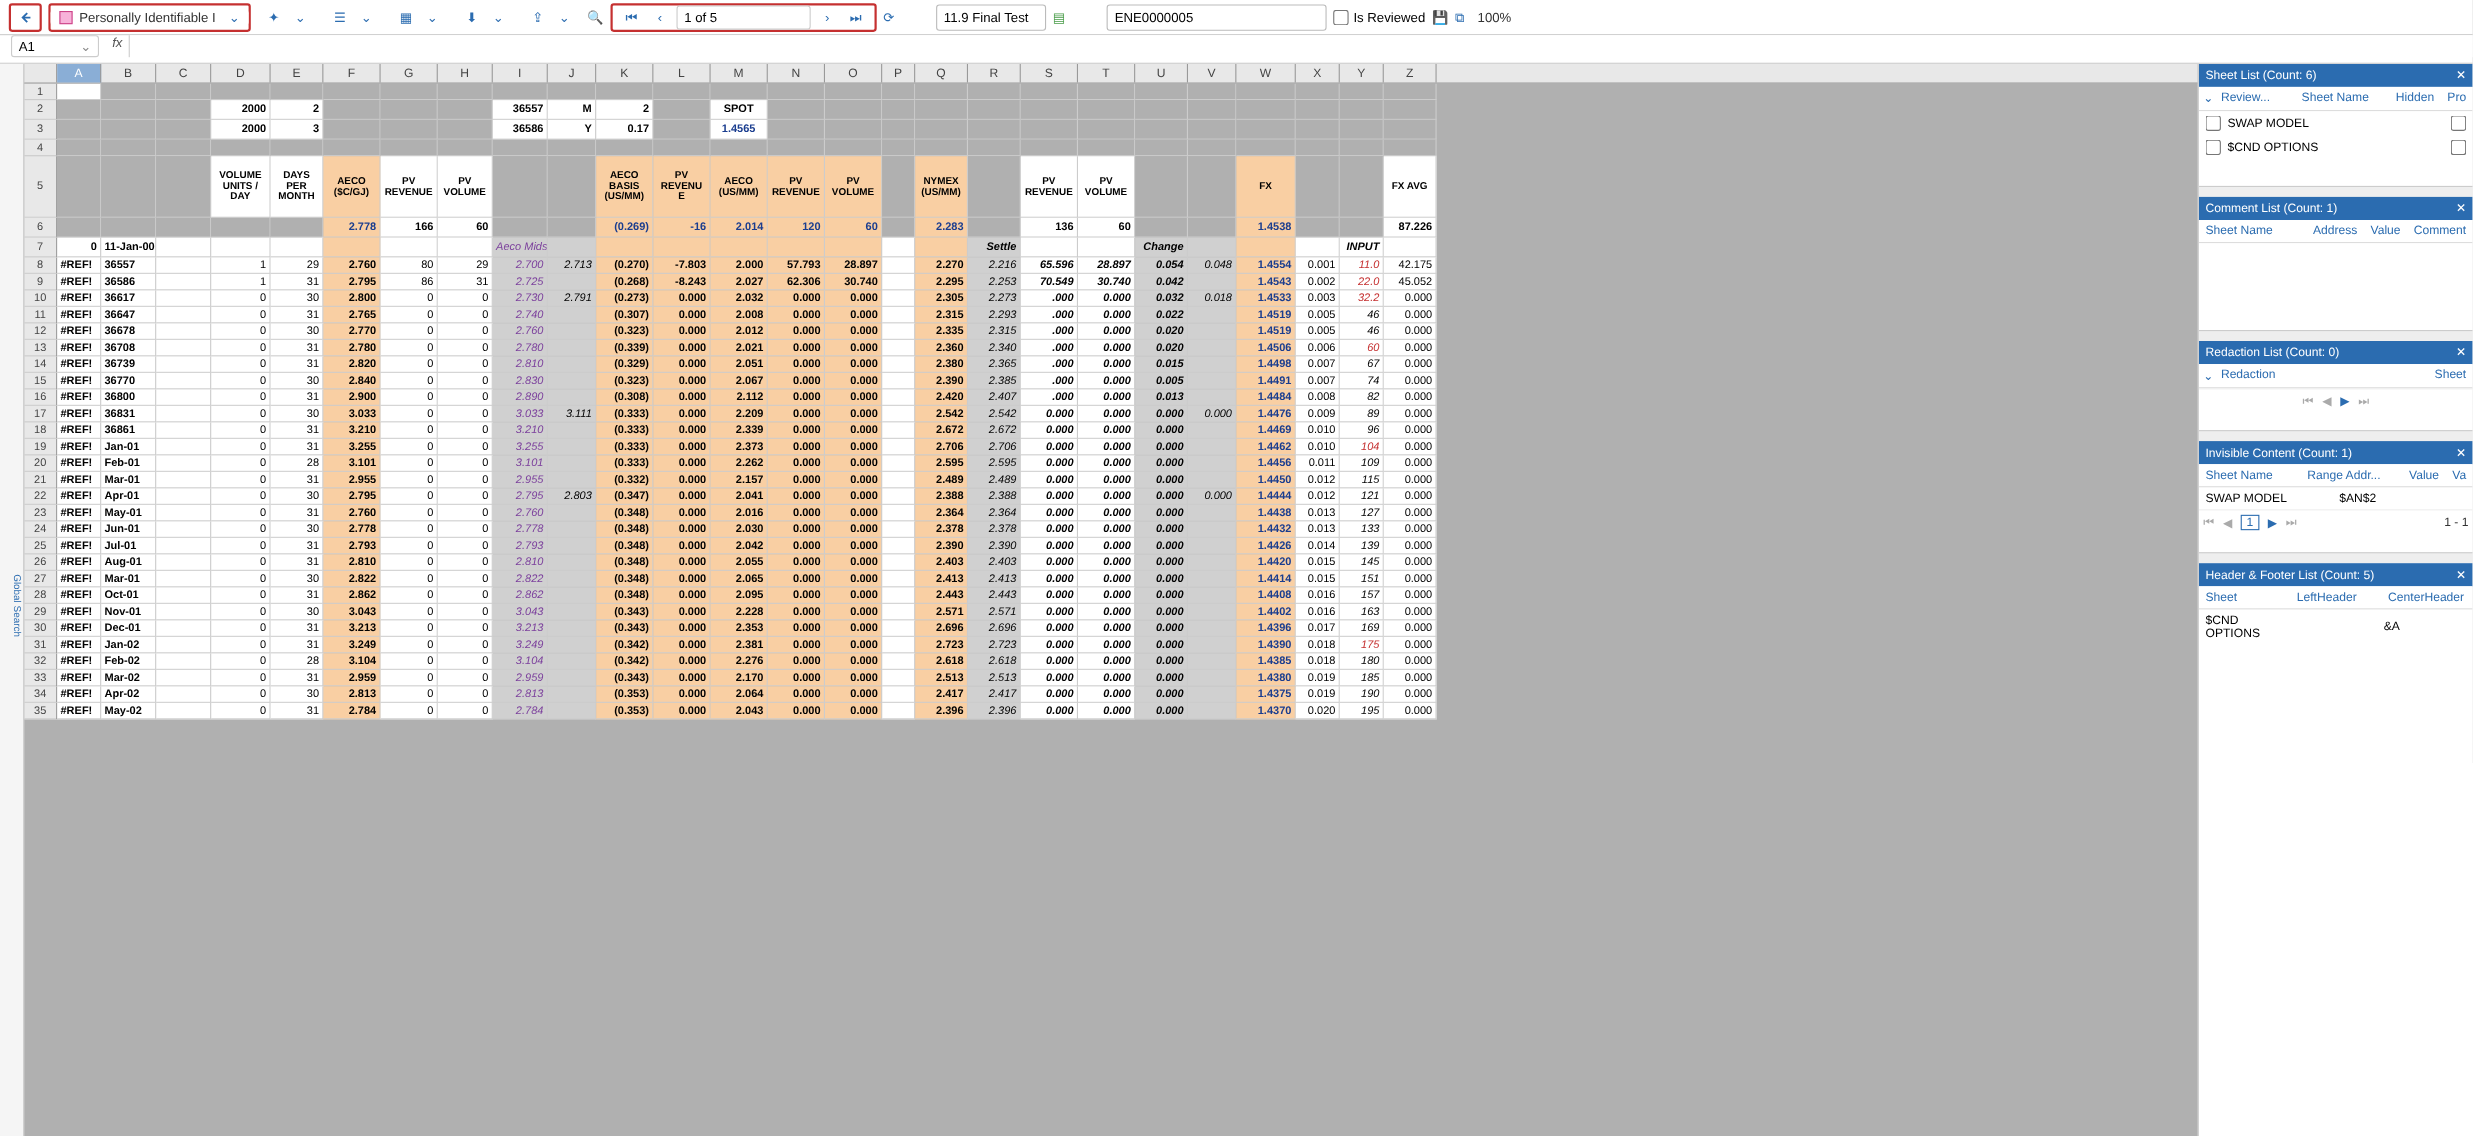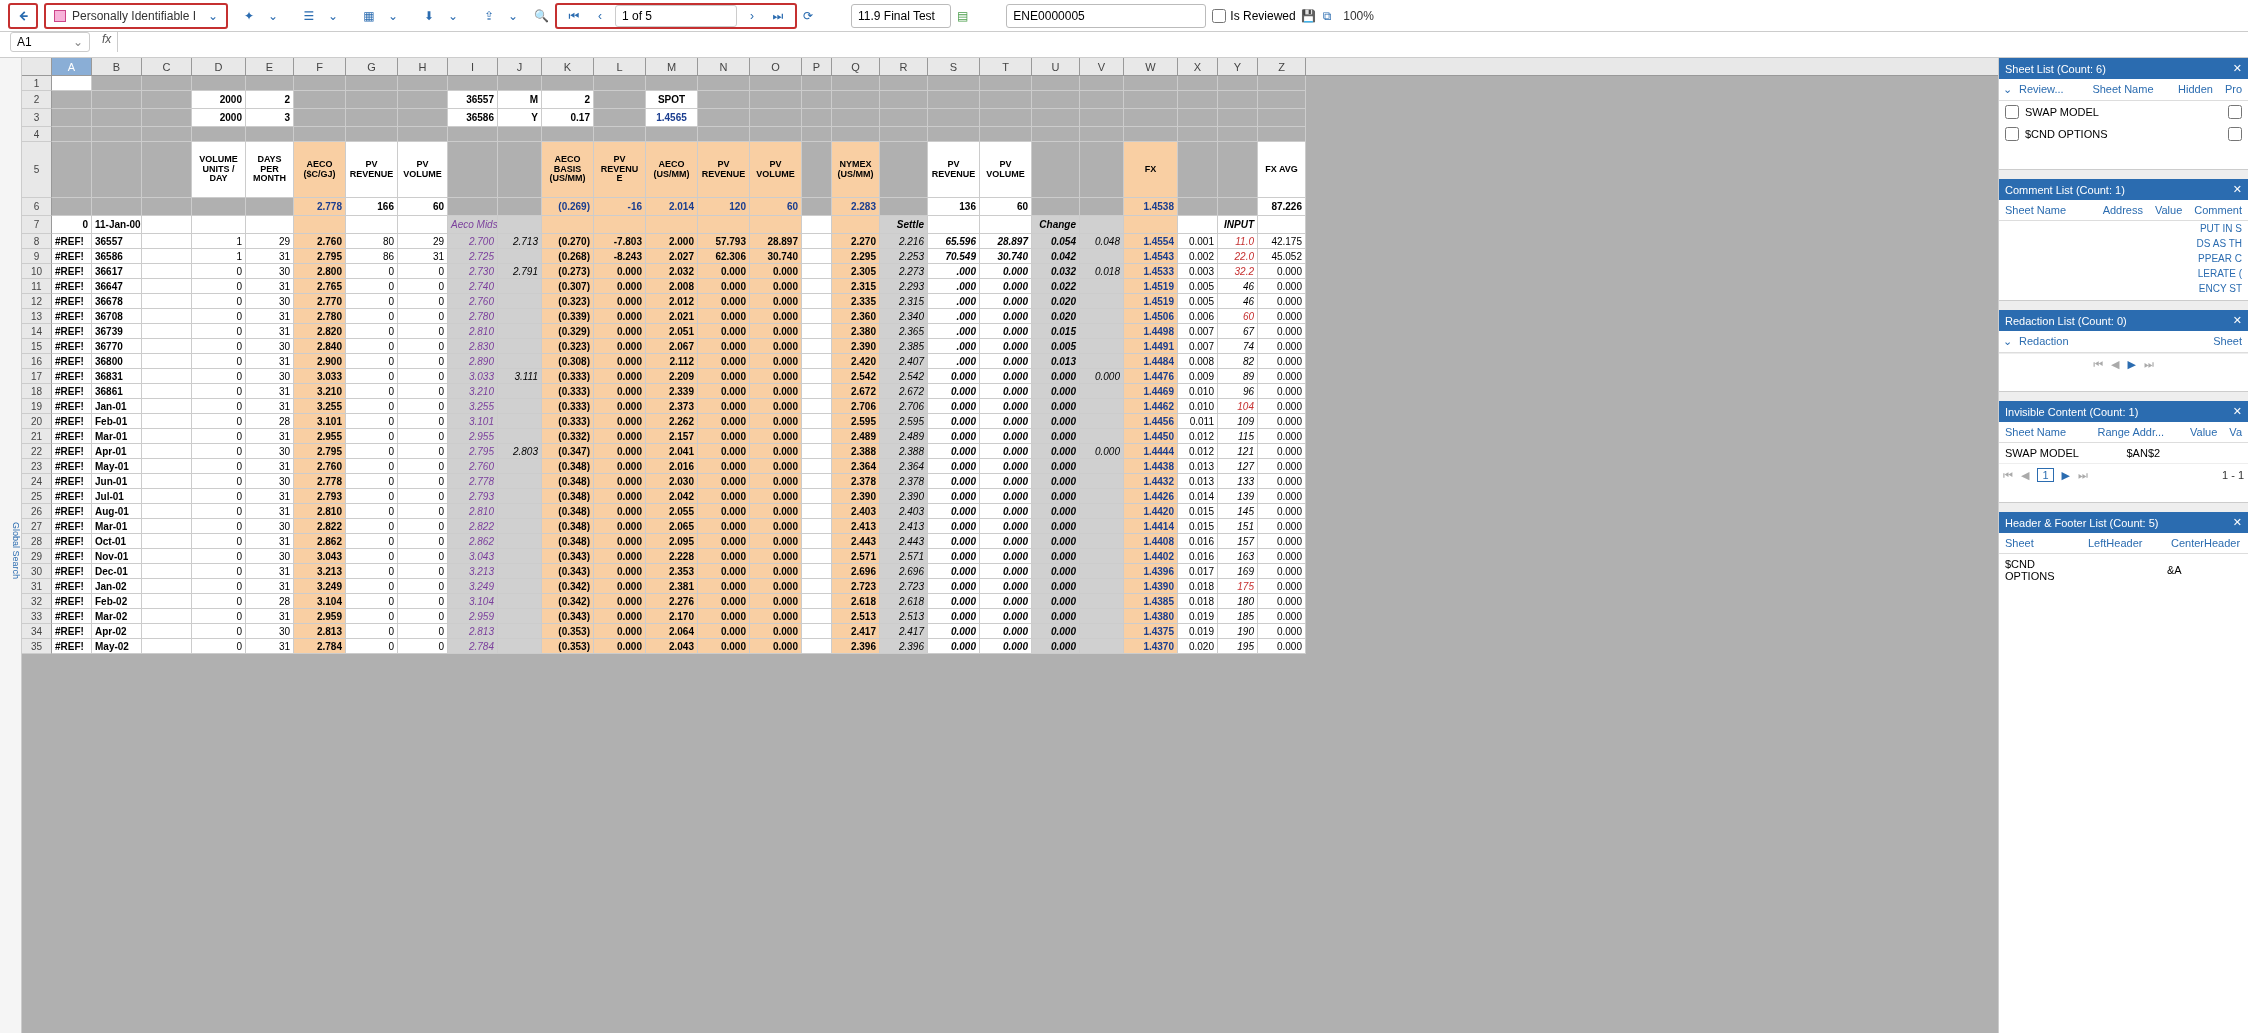--- a/index.html
+++ b/index.html
@@ -1237,27 +1237,20 @@
         <span>Comment List (Count: 1)</span>
         <span class="x">✕</span>
       </div>
       <div class="panel-body" style="height:100px">
         <div class="panel-cols">
           <div style="flex:1">Sheet Name</div>
           <div>Address</div>
           <div>Value</div>
           <div>Comment</div>
         </div>
-        <div id="comment-snippet" style="text-align:right">
-            <div class="comment-blue">PUT IN S</div>
-            <div class="comment-blue">DS AS TH</div>
-            <div class="comment-blue">PPEAR C</div>
-            <div class="comment-blue">LERATE (</div>
-            <div class="comment-blue">ENCY ST</div>
-          </div>
       </div>
       <div class="hscroll"></div>
 
       <div class="panel-hdr">
         <span>Redaction List (Count: 0)</span>
         <span class="x">✕</span>
       </div>
       <div class="panel-body" style="height:60px">
         <div class="panel-cols">
           <span style="width:14px;padding:4px" class="chevron">⌄</span>

